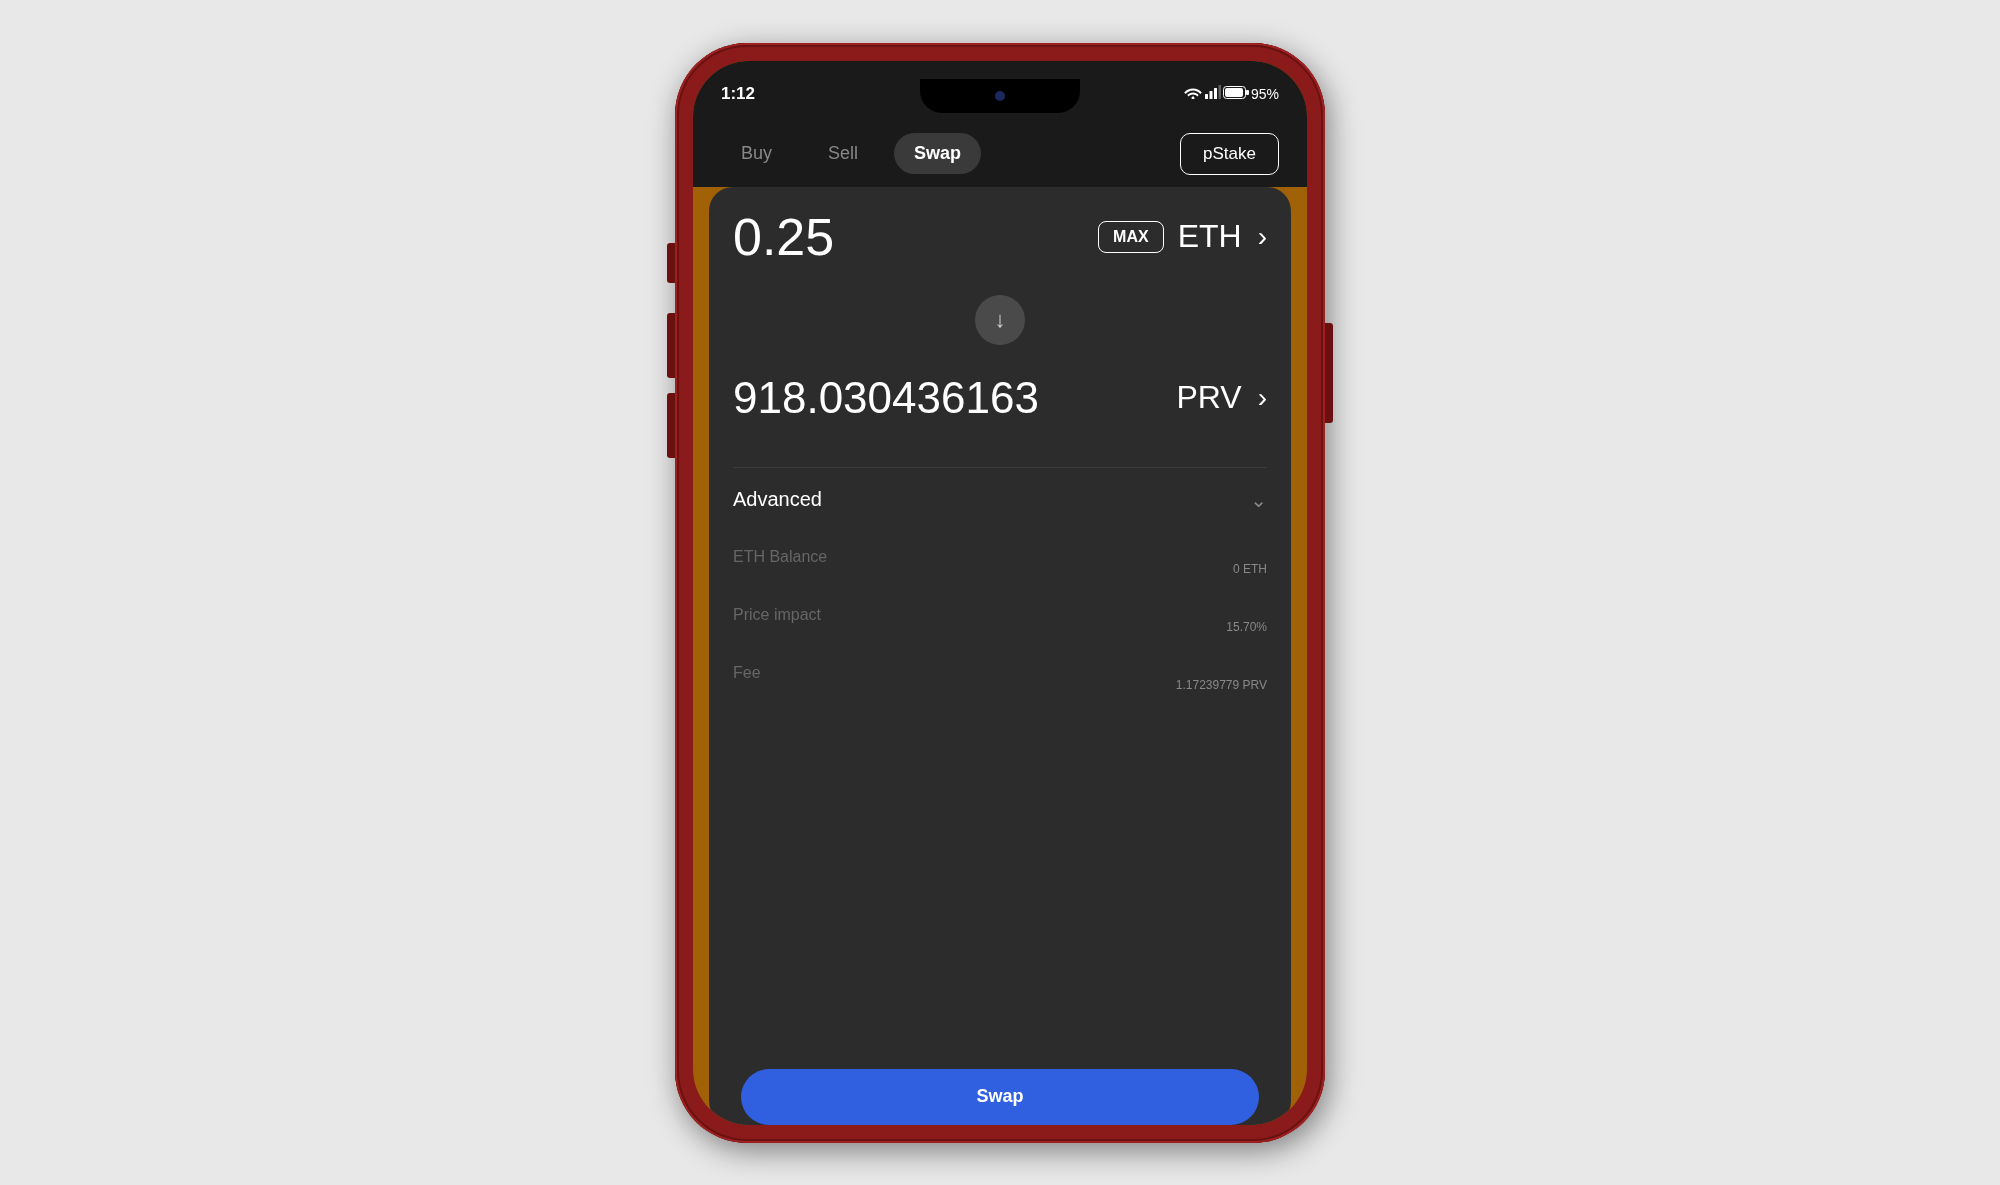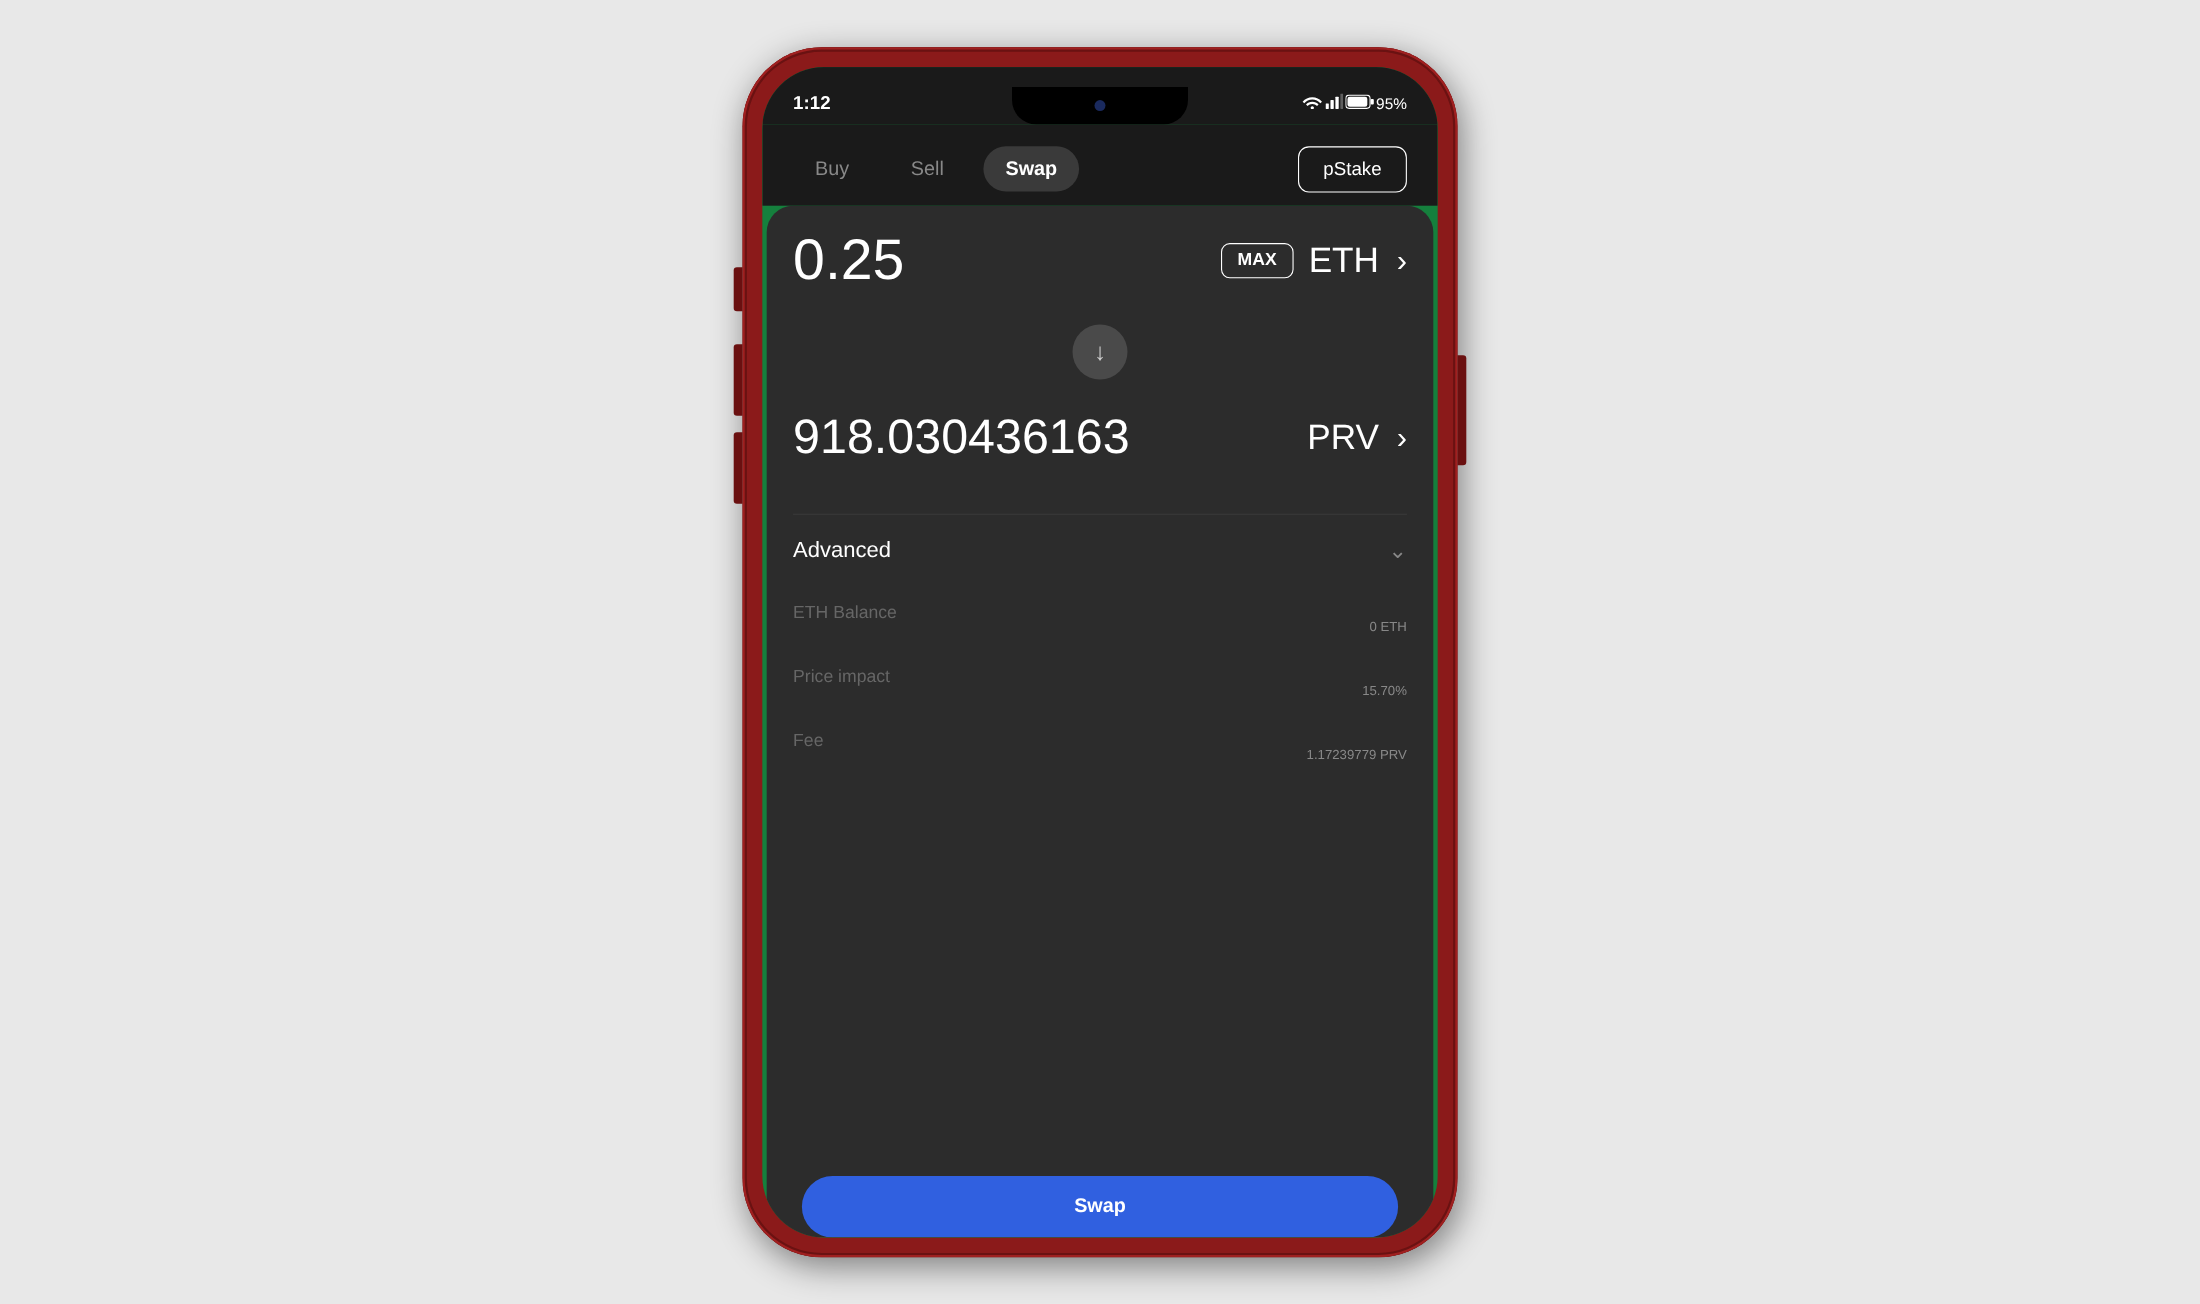--- a/index.html
+++ b/index.html
@@ -70,21 +70,21 @@
       border-radius: 0 3px 3px 0;
     }
 
     
     .screen {
       position: absolute;
       top: 18px;
       left: 18px;
       right: 18px;
       bottom: 18px;
-      background: #15803d;
+      background: #a16207;
       border-radius: 56px;
       overflow: hidden;
     }
 
     
     .status-bar {
       display: flex;
       align-items: center;
       justify-content: space-between;
       padding: 14px 28px 0 28px;
@@ -304,21 +304,21 @@
     .screen-inner {
       height: 100%;
       display: flex;
       flex-direction: column;
       overflow: hidden;
     }
 
     .main-area {
       flex: 1;
       overflow: hidden;
-      padding: 0 4px;
+      padding: 0 16px;
       display: flex;
       flex-direction: column;
     }
   </style>
 </head>
 <body>
 
 <div class="scene">
 
   <div class="phone-shell">

